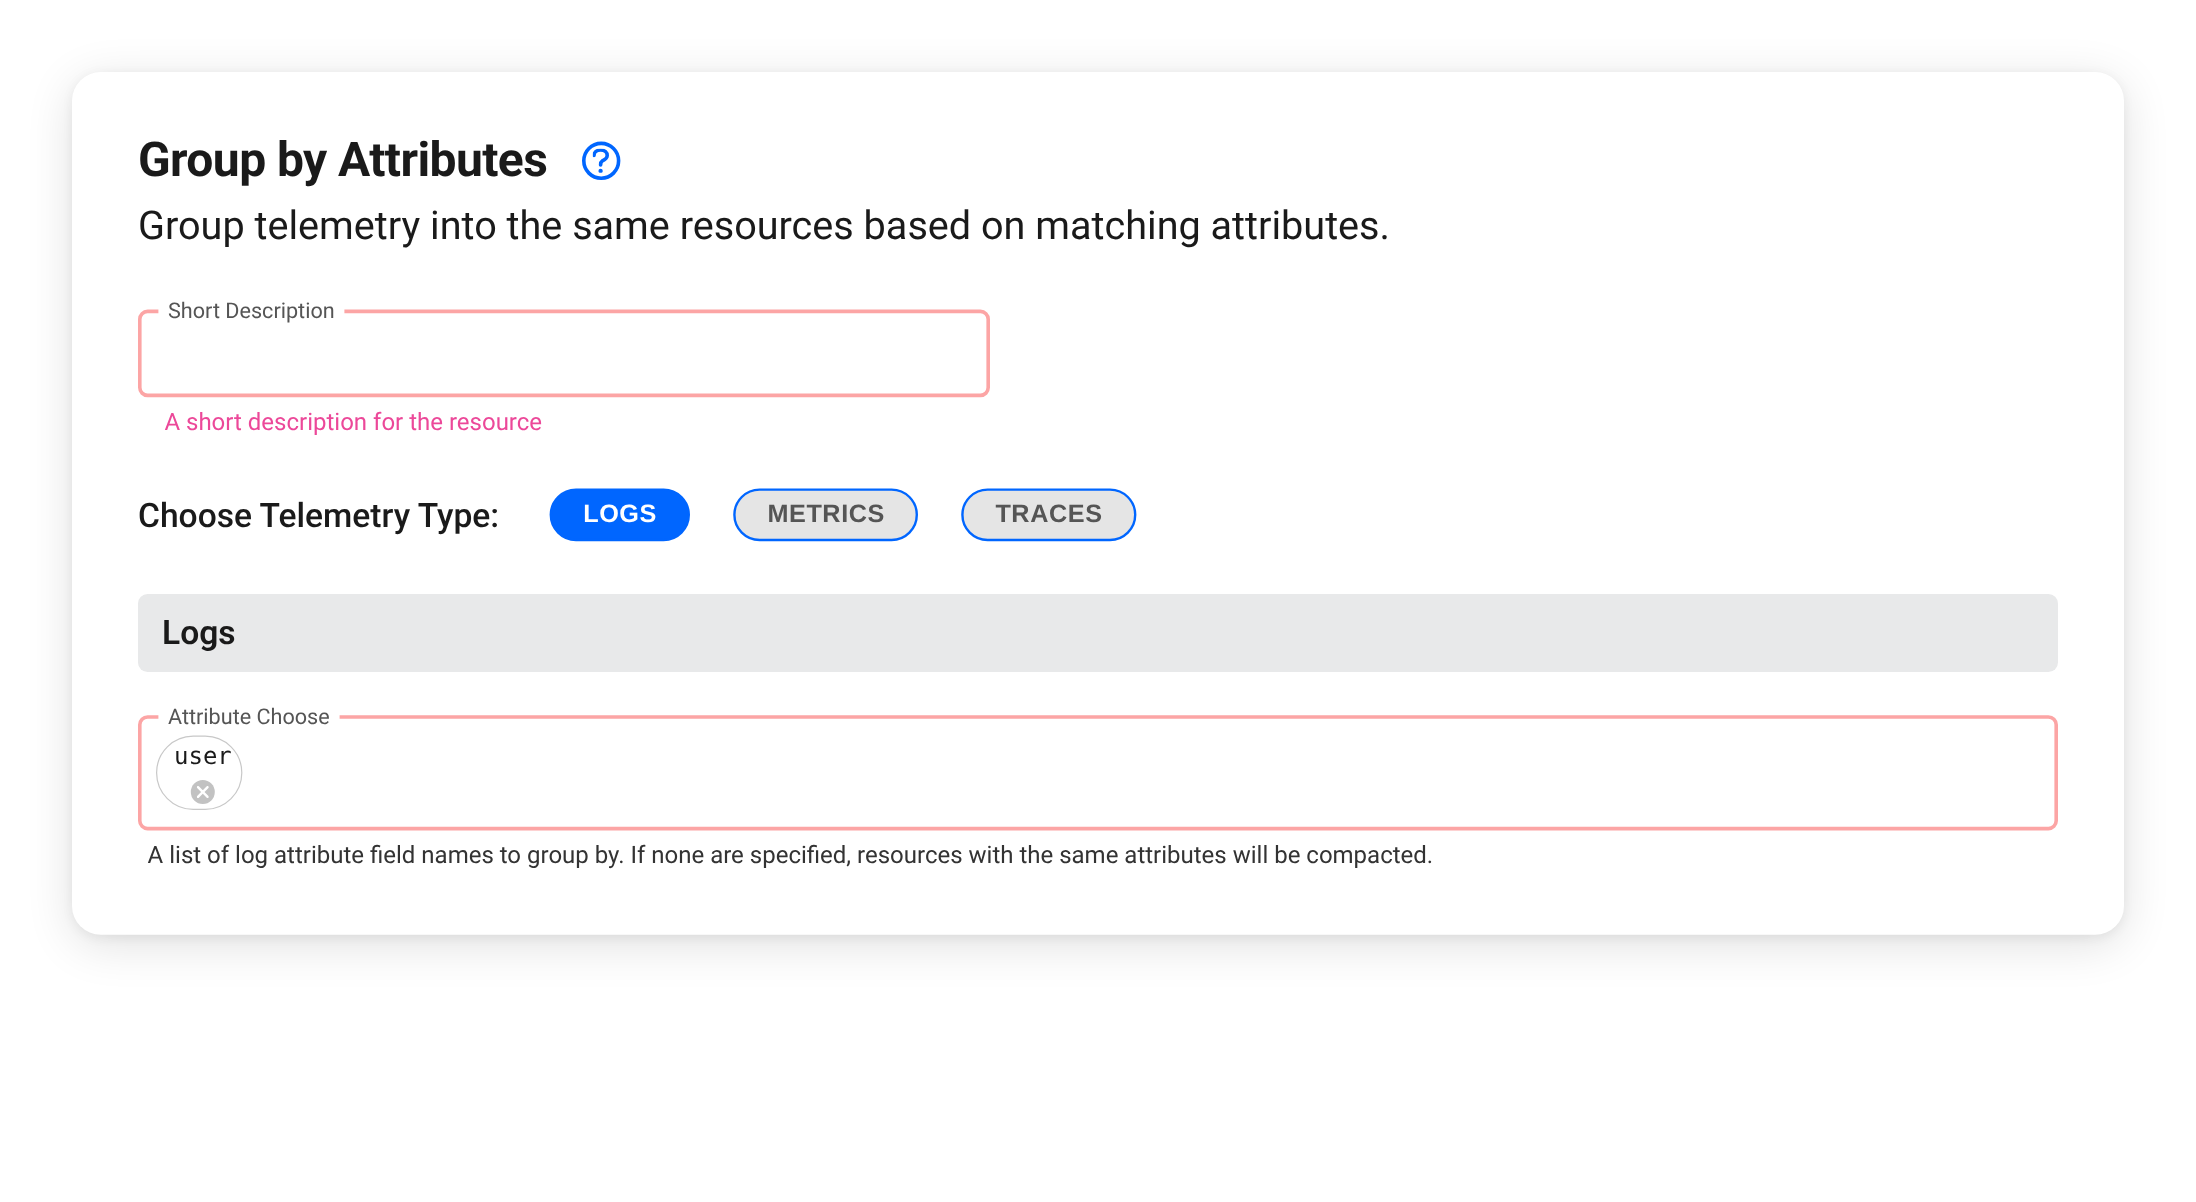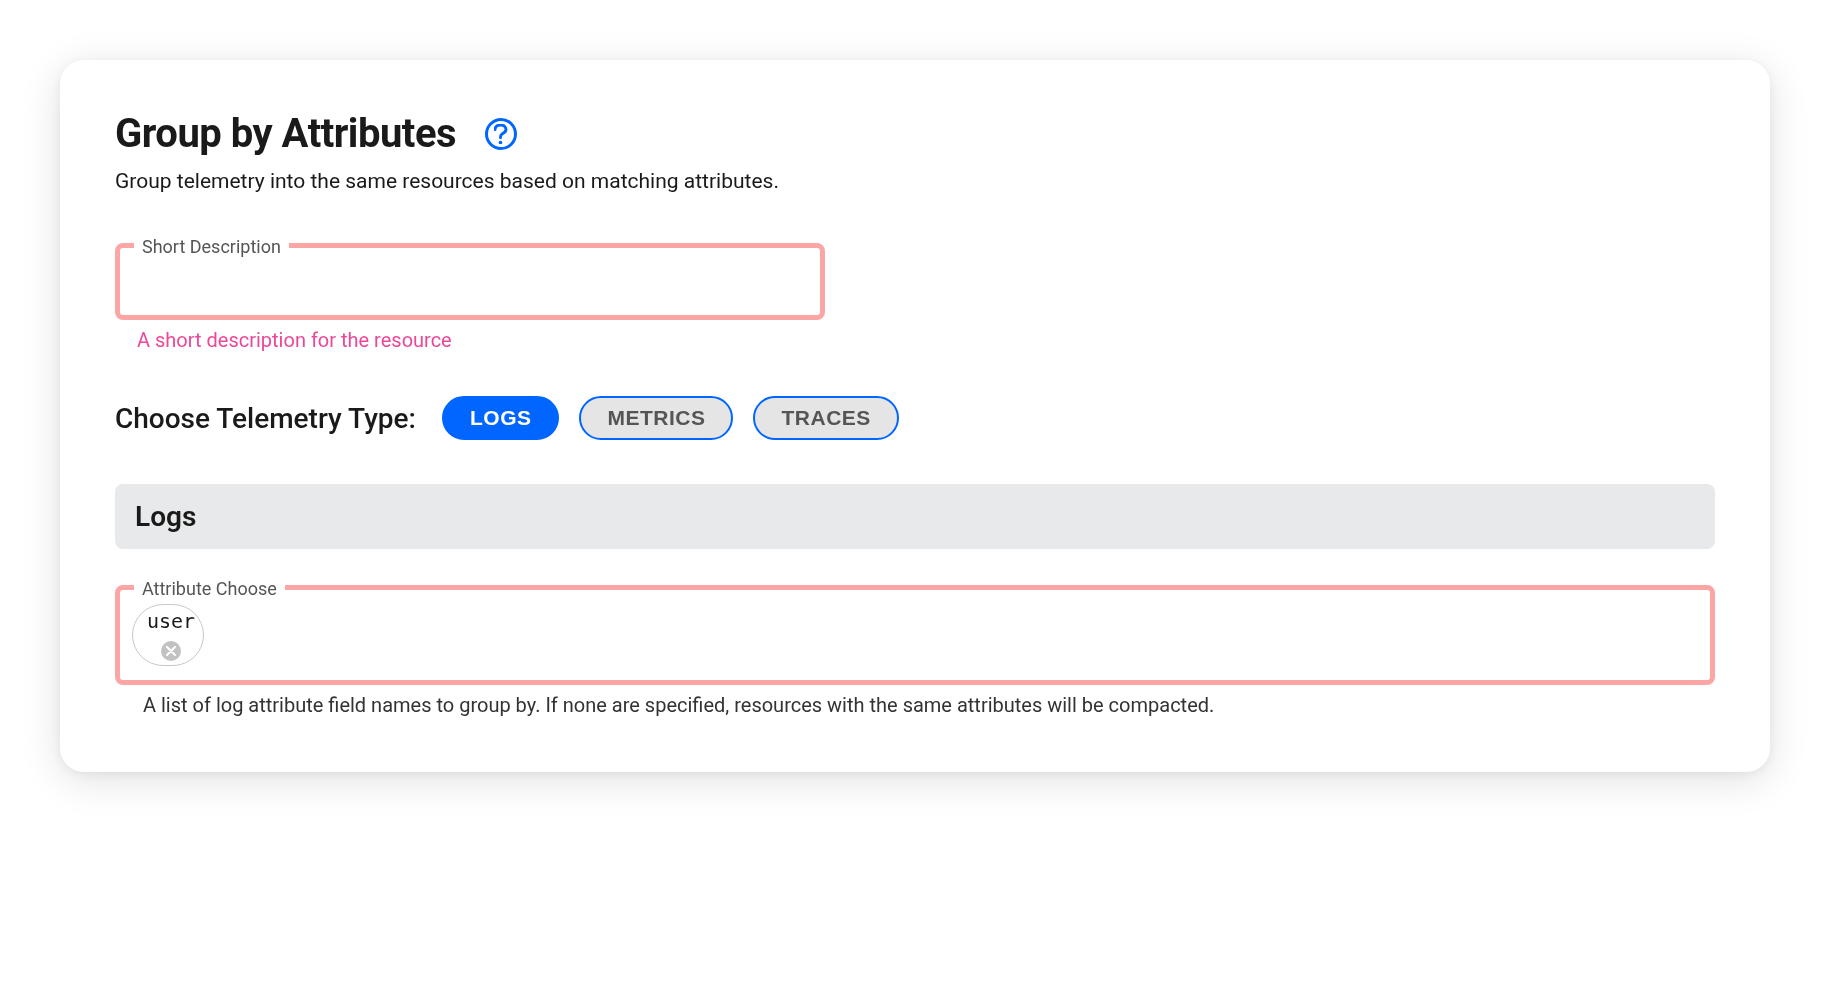--- a/index.html
+++ b/index.html
@@ -40,27 +40,27 @@
       border-radius: 50%;
       display: flex;
       align-items: center;
       justify-content: center;
       color: #0066ff;
       font-weight: 700;
       font-size: 20px;
       cursor: pointer;
     }
     .subtitle {
-      font-size: 21px;
+      font-size: 33px;
       color: #1a1a1a;
       margin-bottom: 50px;
     }
     .fieldset {
       position: relative;
-      border: 5px solid #fca5a5;
+      border: 3px solid #fca5a5;
       border-radius: 8px;
       padding: 22px 18px;
       margin-bottom: 8px;
     }
     .fieldset-short {
       width: 710px;
     }
     .fieldset-legend {
       position: absolute;
       top: -12px;
@@ -79,21 +79,21 @@
     }
     .helper-text {
       font-size: 20px;
       color: #ec4899;
       margin-left: 22px;
       margin-bottom: 44px;
     }
     .telemetry-row {
       display: flex;
       align-items: center;
-      gap: 20px;
+      gap: 36px;
       margin-bottom: 44px;
     }
     .telemetry-label {
       font-size: 28px;
       font-weight: 500;
       color: #1a1a1a;
       margin-right: 6px;
     }
     .pill {
       border: 2px solid #0066ff;
@@ -166,21 +166,21 @@
       outline: none;
       font-size: 20px;
       background: transparent;
       flex: 1;
       min-width: 100px;
       padding: 4px;
     }
     .helper-text-2 {
       font-size: 20px;
       color: #333;
-      margin-left: 28px;
+      margin-left: 8px;
     }
   </style>
 </head>
 <body>
 
 <div class="card">
 
   <div class="header-row">
     <h1 class="page-title">Group by Attributes</h1>
     <div class="help-icon">

